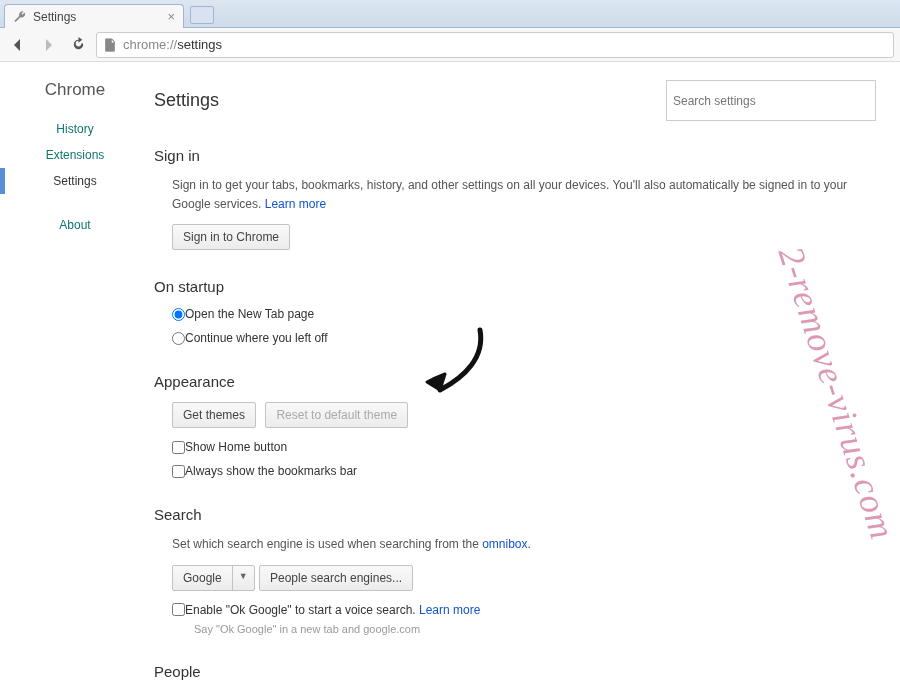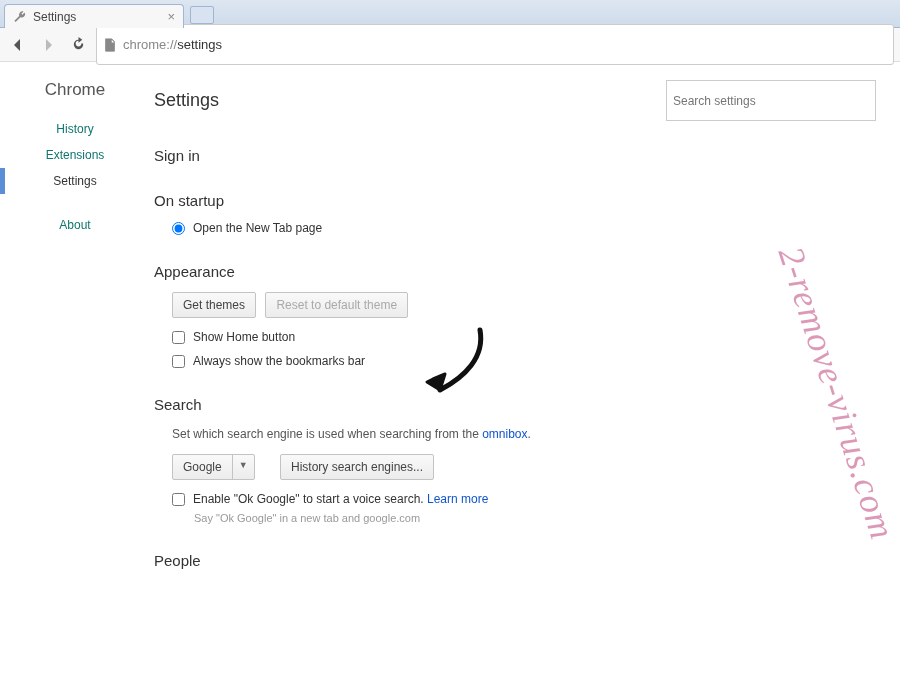--- a/index.html
+++ b/index.html
@@ -59,21 +59,21 @@
   }
   .nav-btn {
     width: 24px; height: 24px;
     display: flex; align-items: center; justify-content: center;
     color: #555;
     border-radius: 3px;
   }
   .nav-btn.disabled { color: #bbb; }
   .omnibox {
     flex: 1;
-    height: 41px;
+    height: 26px;
     border: 1px solid #ccc;
     border-radius: 3px;
     background: #fff;
     display: flex;
     align-items: center;
     padding: 0 6px;
     color: #888;
     font-size: 13px;
   }
   .omnibox .page-icon { width: 14px; height: 14px; margin-right: 6px; }
@@ -166,21 +166,20 @@
     cursor: pointer;
     margin-right: 6px;
   }
   .btn.disabled {
     color: #aaa;
     cursor: default;
   }
   .radio-row, .check-row {
     display: flex;
     align-items: center;
-    gap: 8px;
     font-size: 12px;
     color: #333;
     margin-bottom: 10px;
   }
   .radio-row input, .check-row input { transform: scale(1.0); }
   .set-pages {
     color: #1155cc;
     border: 1px dotted #5a8ed6;
     padding: 0 1px;
     cursor: pointer;
@@ -189,21 +188,21 @@
     font-size: 11px;
     color: #999;
     padding-left: 22px;
     margin-top: -4px;
   }
   .select-combo {
     display: inline-flex;
     border: 1px solid #c3c3c3;
     border-radius: 2px;
     overflow: hidden;
-    margin-right: 22px;
+    margin-right: 1px;
     background: linear-gradient(#f9f9f9, #ececec);
   }
   .select-combo .val { padding: 5px 10px; font-size: 12px; color:#444; }
   .select-combo .caret {
     border-left: 1px solid #c3c3c3;
     padding: 5px 6px;
     font-size: 9px;
     color: #666;
   }
   
@@ -284,28 +283,38 @@
   </div>
 
   <div class="main">
     <div class="main-head">
       <h1>Settings</h1>
       <input class="search-settings" placeholder="Search settings" style="">
     </div>
 
     <div class="section">
       <h3>Sign in</h3>
+      <div class="section-body">
+        <p class="desc">
+          <span>Sign in to get your tabs, bookmarks, history, and other settings on all your devices. You'll also automatically be signed in to your Google services. </span><a class="link">Learn more</a>
+        </p>
+        <span class="btn">Sign in to Chrome</span>
+      </div>
     </div>
 
     <div class="section">
       <h3>On startup</h3>
       <div class="section-body">
         <label class="radio-row">
           <input type="radio" name="startup" checked="" style="">
           <span>Open the New Tab page</span>
+        </label>
+        <label class="radio-row">
+          <input type="radio" name="startup" style="">
+          <span>Continue where you left off</span>
         </label>
       </div>
     </div>
 
     <div class="section">
       <h3>Appearance</h3>
       <div class="section-body">
         <div style="margin-bottom:12px;">
           <span class="btn">Get themes</span>
           <span class="btn disabled">Reset to default theme</span>
@@ -325,21 +334,21 @@
       <h3>Search</h3>
       <div class="section-body">
         <p class="desc">
           <span>Set which search engine is used when searching from the </span><a class="link">omnibox</a>.
         </p>
         <div style="margin-bottom:12px;">
           <span class="select-combo">
             <span class="val">Google</span>
             <span class="caret">▼</span>
           </span>
-          <span class="btn">History search engines...</span>
+          <span class="btn">People search engines...</span>
         </div>
         <label class="check-row">
           <input type="checkbox" style="">
           <span><span>Enable "Ok Google" to start a voice search. </span><a class="link">Learn more</a></span>
         </label>
         <div class="hint">Say "Ok Google" in a new tab and google.com</div>
       </div>
     </div>
 
     <div class="section">

